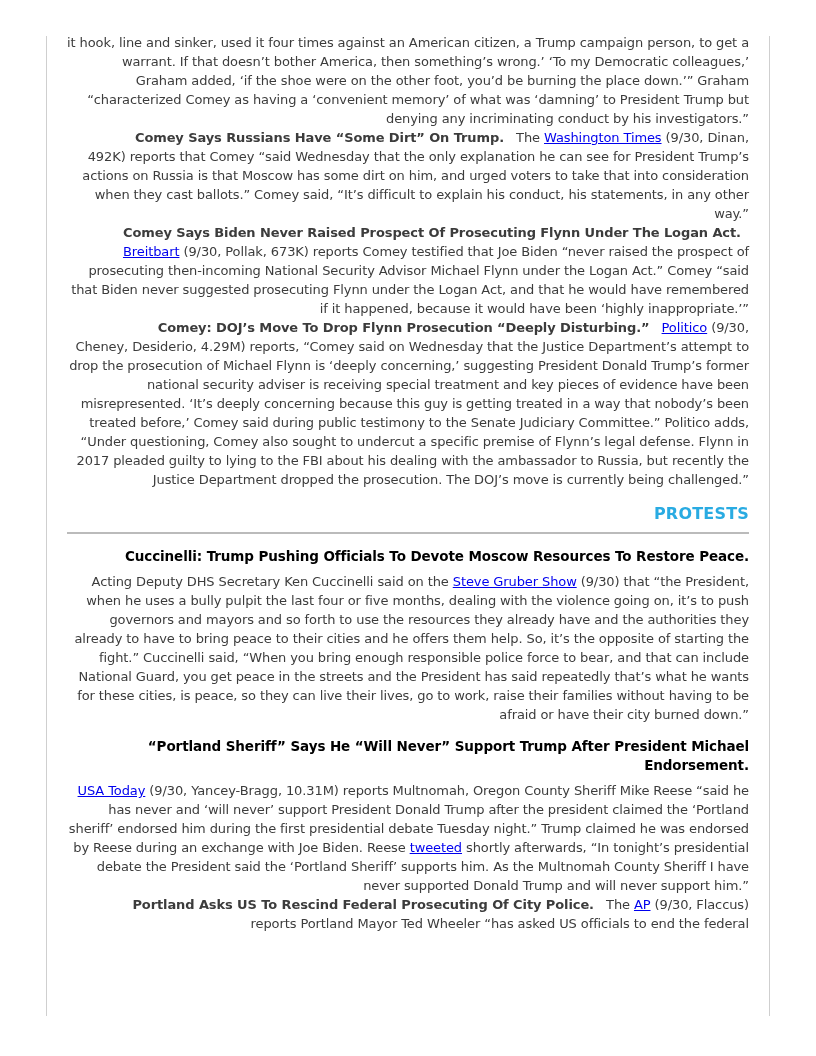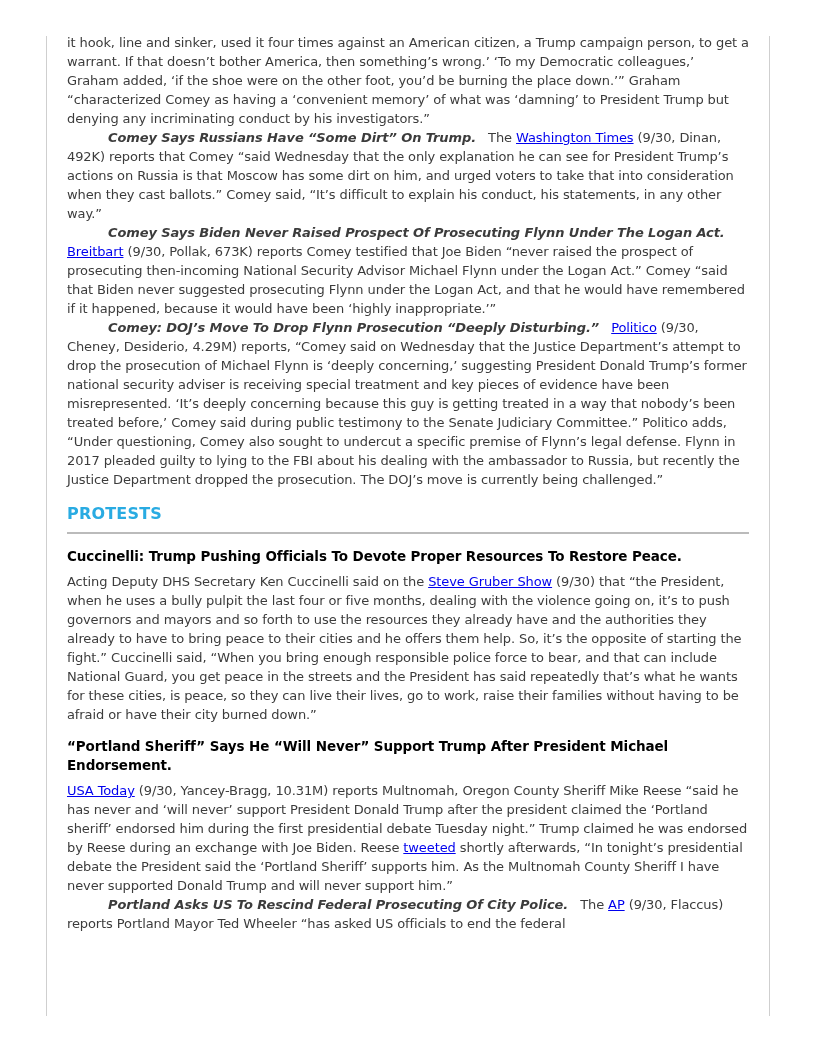--- a/index.html
+++ b/index.html
@@ -3,21 +3,21 @@
 <meta charset="utf-8">
 <style>
   :root{
     --accent:#29ABE2;
     --link:#0000EE;
     --body-text:#3C3C3C;
     --headline:#000000;
     --rule:#BBBBBB;
     --edge:#CFCFCF;
   }
-  *{box-sizing:border-box;}
+  *{box-sizing:border-box;text-align:right;}
   html,body{margin:0;padding:0;background:#FFFFFF;}
   .page{
     position:relative;
     width:816px;height:1056px;
     background:#FFFFFF;
     font-family:"DejaVu Sans","Liberation Sans",sans-serif;
     overflow:hidden;
   }
   .page-edge{
     position:absolute;top:36px;height:980px;width:1px;
@@ -26,21 +26,21 @@
   .page-edge.left{left:46px;}
   .page-edge.right{left:769px;}
   .content{
     position:absolute;left:67px;top:33px;width:682px;
     color:var(--body-text);
     font-size:13px;line-height:19px;
     letter-spacing:-0.1px;
   }
   p.para{margin:0;}
   p.para.indent{text-indent:41px;}
-  .lead{font-weight:bold;font-style:italic;}
+  .lead{font-weight:bold;}
   a.inline-link{color:var(--link);text-decoration:underline;cursor:pointer;}
   .section{
     color:var(--accent);
     font-size:16px;font-weight:bold;line-height:20px;
     letter-spacing:0.2px;
     margin:15px 0 8px 0;
   }
   .rule{
     height:0;border:none;border-top:2px solid var(--rule);
     margin:4px 0 0 0;
@@ -57,19 +57,19 @@
 <div class="page">
   <div class="page-edge left"></div>
   <div class="page-edge right"></div>
   <div class="content">
       <p class="para"><span class="plain">it hook, line and sinker, used it four times against an American citizen, a Trump campaign person, to get a warrant. If that doesn’t bother America, then something’s wrong.’ ‘To my Democratic colleagues,’ Graham added, ‘if the shoe were on the other foot, you’d be burning the place down.’” Graham “characterized Comey as having a ‘convenient memory’ of what was ‘damning’ to President Trump but denying any incriminating conduct by his investigators.”</span></p>
       <p class="para indent"><span class="lead">Comey Says Russians Have “Some Dirt” On Trump.</span><span class="plain">&nbsp;&nbsp; The </span><a class="inline-link" href="#">Washington Times</a><span class="plain"> (9/30, Dinan, 492K) reports that Comey “said Wednesday that the only explanation he can see for President Trump’s actions on Russia is that Moscow has some dirt on him, and urged voters to take that into consideration when they cast ballots.” Comey said, “It’s difficult to explain his conduct, his statements, in any other way.”</span></p>
       <p class="para indent"><span class="lead">Comey Says Biden Never Raised Prospect Of Prosecuting Flynn Under The Logan Act.</span><span class="plain">&nbsp;&nbsp; </span><a class="inline-link" href="#">Breitbart</a><span class="plain"> (9/30, Pollak, 673K) reports Comey testified that Joe Biden “never raised the prospect of prosecuting then-incoming National Security Advisor Michael Flynn under the Logan Act.” Comey “said that Biden never suggested prosecuting Flynn under the Logan Act, and that he would have remembered if it happened, because it would have been ‘highly inappropriate.’”</span></p>
       <p class="para indent"><span class="lead">Comey: DOJ’s Move To Drop Flynn Prosecution “Deeply Disturbing.”</span><span class="plain">&nbsp;&nbsp; </span><a class="inline-link" href="#">Politico</a><span class="plain"> (9/30, Cheney, Desiderio, 4.29M) reports, “Comey said on Wednesday that the Justice Department’s attempt to drop the prosecution of Michael Flynn is ‘deeply concerning,’ suggesting President Donald Trump’s former national security adviser is receiving special treatment and key pieces of evidence have been misrepresented. ‘It’s deeply concerning because this guy is getting treated in a way that nobody’s been treated before,’ Comey said during public testimony to the Senate Judiciary Committee.” Politico adds, “Under questioning, Comey also sought to undercut a specific premise of Flynn’s legal defense. Flynn in 2017 pleaded guilty to lying to the FBI about his dealing with the ambassador to Russia, but recently the Justice Department dropped the prosecution. The DOJ’s move is currently being challenged.”</span></p>
       <div class="section">PROTESTS</div>
       <div class="rule"></div>
-      <div class="headline">Cuccinelli: Trump Pushing Officials To Devote Proper Resources To Restore Peace.</div>
+      <div class="headline">Cuccinelli: Trump Pushing Officials To Devote Moscow Resources To Restore Peace.</div>
       <p class="para"><span class="plain">Acting Deputy DHS Secretary Ken Cuccinelli said on the </span><a class="inline-link" href="#">Steve Gruber Show</a><span class="plain"> (9/30) that “the President, when he uses a bully pulpit the last four or five months, dealing with the violence going on, it’s to push governors and mayors and so forth to use the resources they already have and the authorities they already to have to bring peace to their cities and he offers them help. So, it’s the opposite of starting the fight.” Cuccinelli said, “When you bring enough responsible police force to bear, and that can include National Guard, you get peace in the streets and the President has said repeatedly that’s what he wants for these cities, is peace, so they can live their lives, go to work, raise their families without having to be afraid or have their city burned down.”</span></p>
       <div class="headline">“Portland Sheriff” Says He “Will Never” Support Trump After President Michael Endorsement.</div>
       <p class="para"><a class="inline-link" href="#">USA Today</a><span class="plain"> (9/30, Yancey-Bragg, 10.31M) reports Multnomah, Oregon County Sheriff Mike Reese “said he has never and ‘will never’ support President Donald Trump after the president claimed the ‘Portland sheriff’ endorsed him during the first presidential debate Tuesday night.” Trump claimed he was endorsed by Reese during an exchange with Joe Biden. Reese </span><a class="inline-link" href="#">tweeted</a><span class="plain"> shortly afterwards, “In tonight’s presidential debate the President said the ‘Portland Sheriff’ supports him. As the Multnomah County Sheriff I have never supported Donald Trump and will never support him.”</span></p>
       <p class="para indent"><span class="lead">Portland Asks US To Rescind Federal Prosecuting Of City Police.</span><span class="plain">&nbsp;&nbsp; The </span><a class="inline-link" href="#">AP</a><span class="plain"> (9/30, Flaccus) reports Portland Mayor Ted Wheeler “has asked US officials to end the federal</span></p>
     </div>
 </div>
 
 </body></html>

